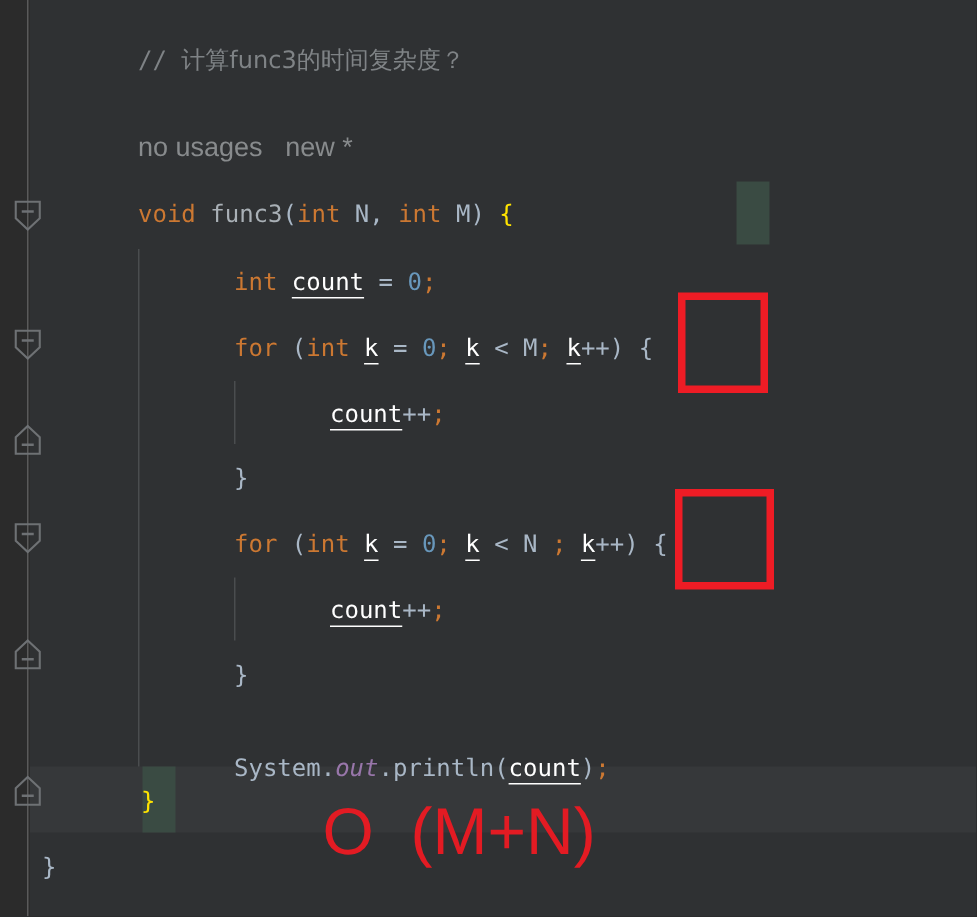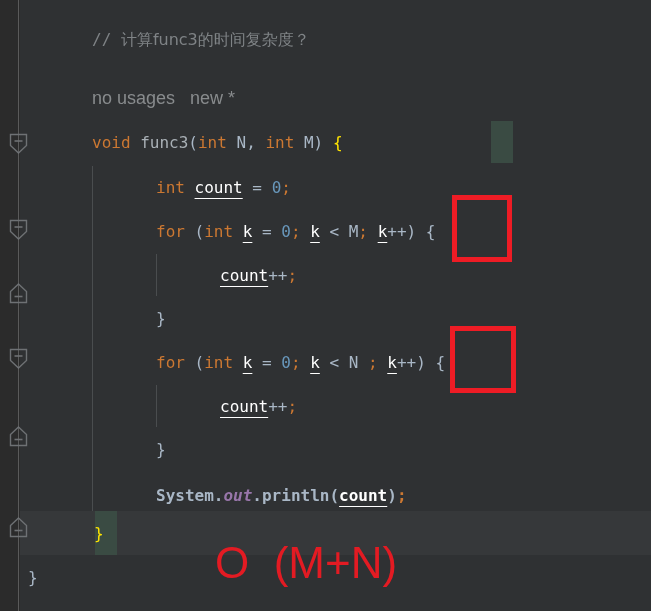--- a/index.html
+++ b/index.html
@@ -206,25 +206,25 @@
   <div class="line" style="top:254px; left:220px;"><span class="var">count</span><span class="plain">++</span><span class="semi">;</span></div>
 
   <div class="line plain" style="top:297px; left:156px;">}</div>
 
   <div class="line" style="top:341px; left:156px;"><span class="kw">for</span><span class="paren"> (</span><span class="kw">int</span><span class="plain"> </span><span class="var">k</span><span class="plain"> = </span><span class="num">0</span><span class="semi">; </span><span class="var">k</span><span class="plain"> &lt; </span><span class="plain">N</span><span class="semi"> ;</span><span class="plain"> </span><span class="var">k</span><span class="plain">++</span><span class="paren">) </span><span class="plain">{</span></div>
 
   <div class="line" style="top:385px; left:220px;"><span class="var">count</span><span class="plain">++</span><span class="semi">;</span></div>
 
   <div class="line plain" style="top:428px; left:156px;">}</div>
 
-  <div class="line" style="top:474px; left:156px;font-weight:bold;"><span class="plain">System</span><span class="plain">.</span><span class="field">out</span><span class="plain">.</span><span class="plain">println</span><span class="paren">(</span><span class="var">count</span><span class="paren">)</span><span class="semi">;</span></div>
+  <div class="line" style="top:490px; left:156px;"><span class="plain">System</span><span class="plain">.</span><span class="field">out</span><span class="plain">.</span><span class="plain">println</span><span class="paren">(</span><span class="var">count</span><span class="paren">)</span><span class="semi">;</span></div>
 
   <div class="line brace-y" style="top:512px; left:94px;">}</div>
 
   <div class="line plain" style="top:556px; left:28px;">}</div>
 
   <div class="red-box" style="left:452px; top:195px; width:60px; height:67px;"></div>
   <div class="red-box" style="left:450px; top:326px; width:66px; height:67px;"></div>
 
-  <div class="big-o" style="left:215px; top:533px;margin-top:8px;">O  (M+N)</div>
+  <div class="big-o" style="left:215px; top:533px;">O  (M+N)</div>
 
 
 </div>
 
 </body></html>

